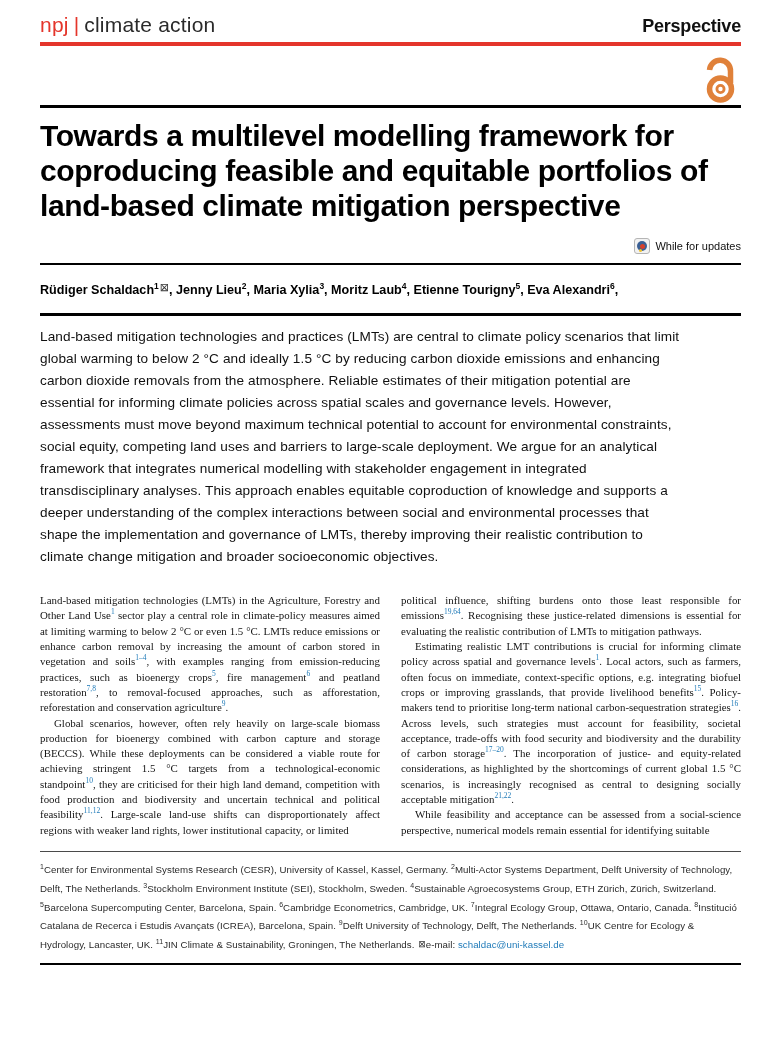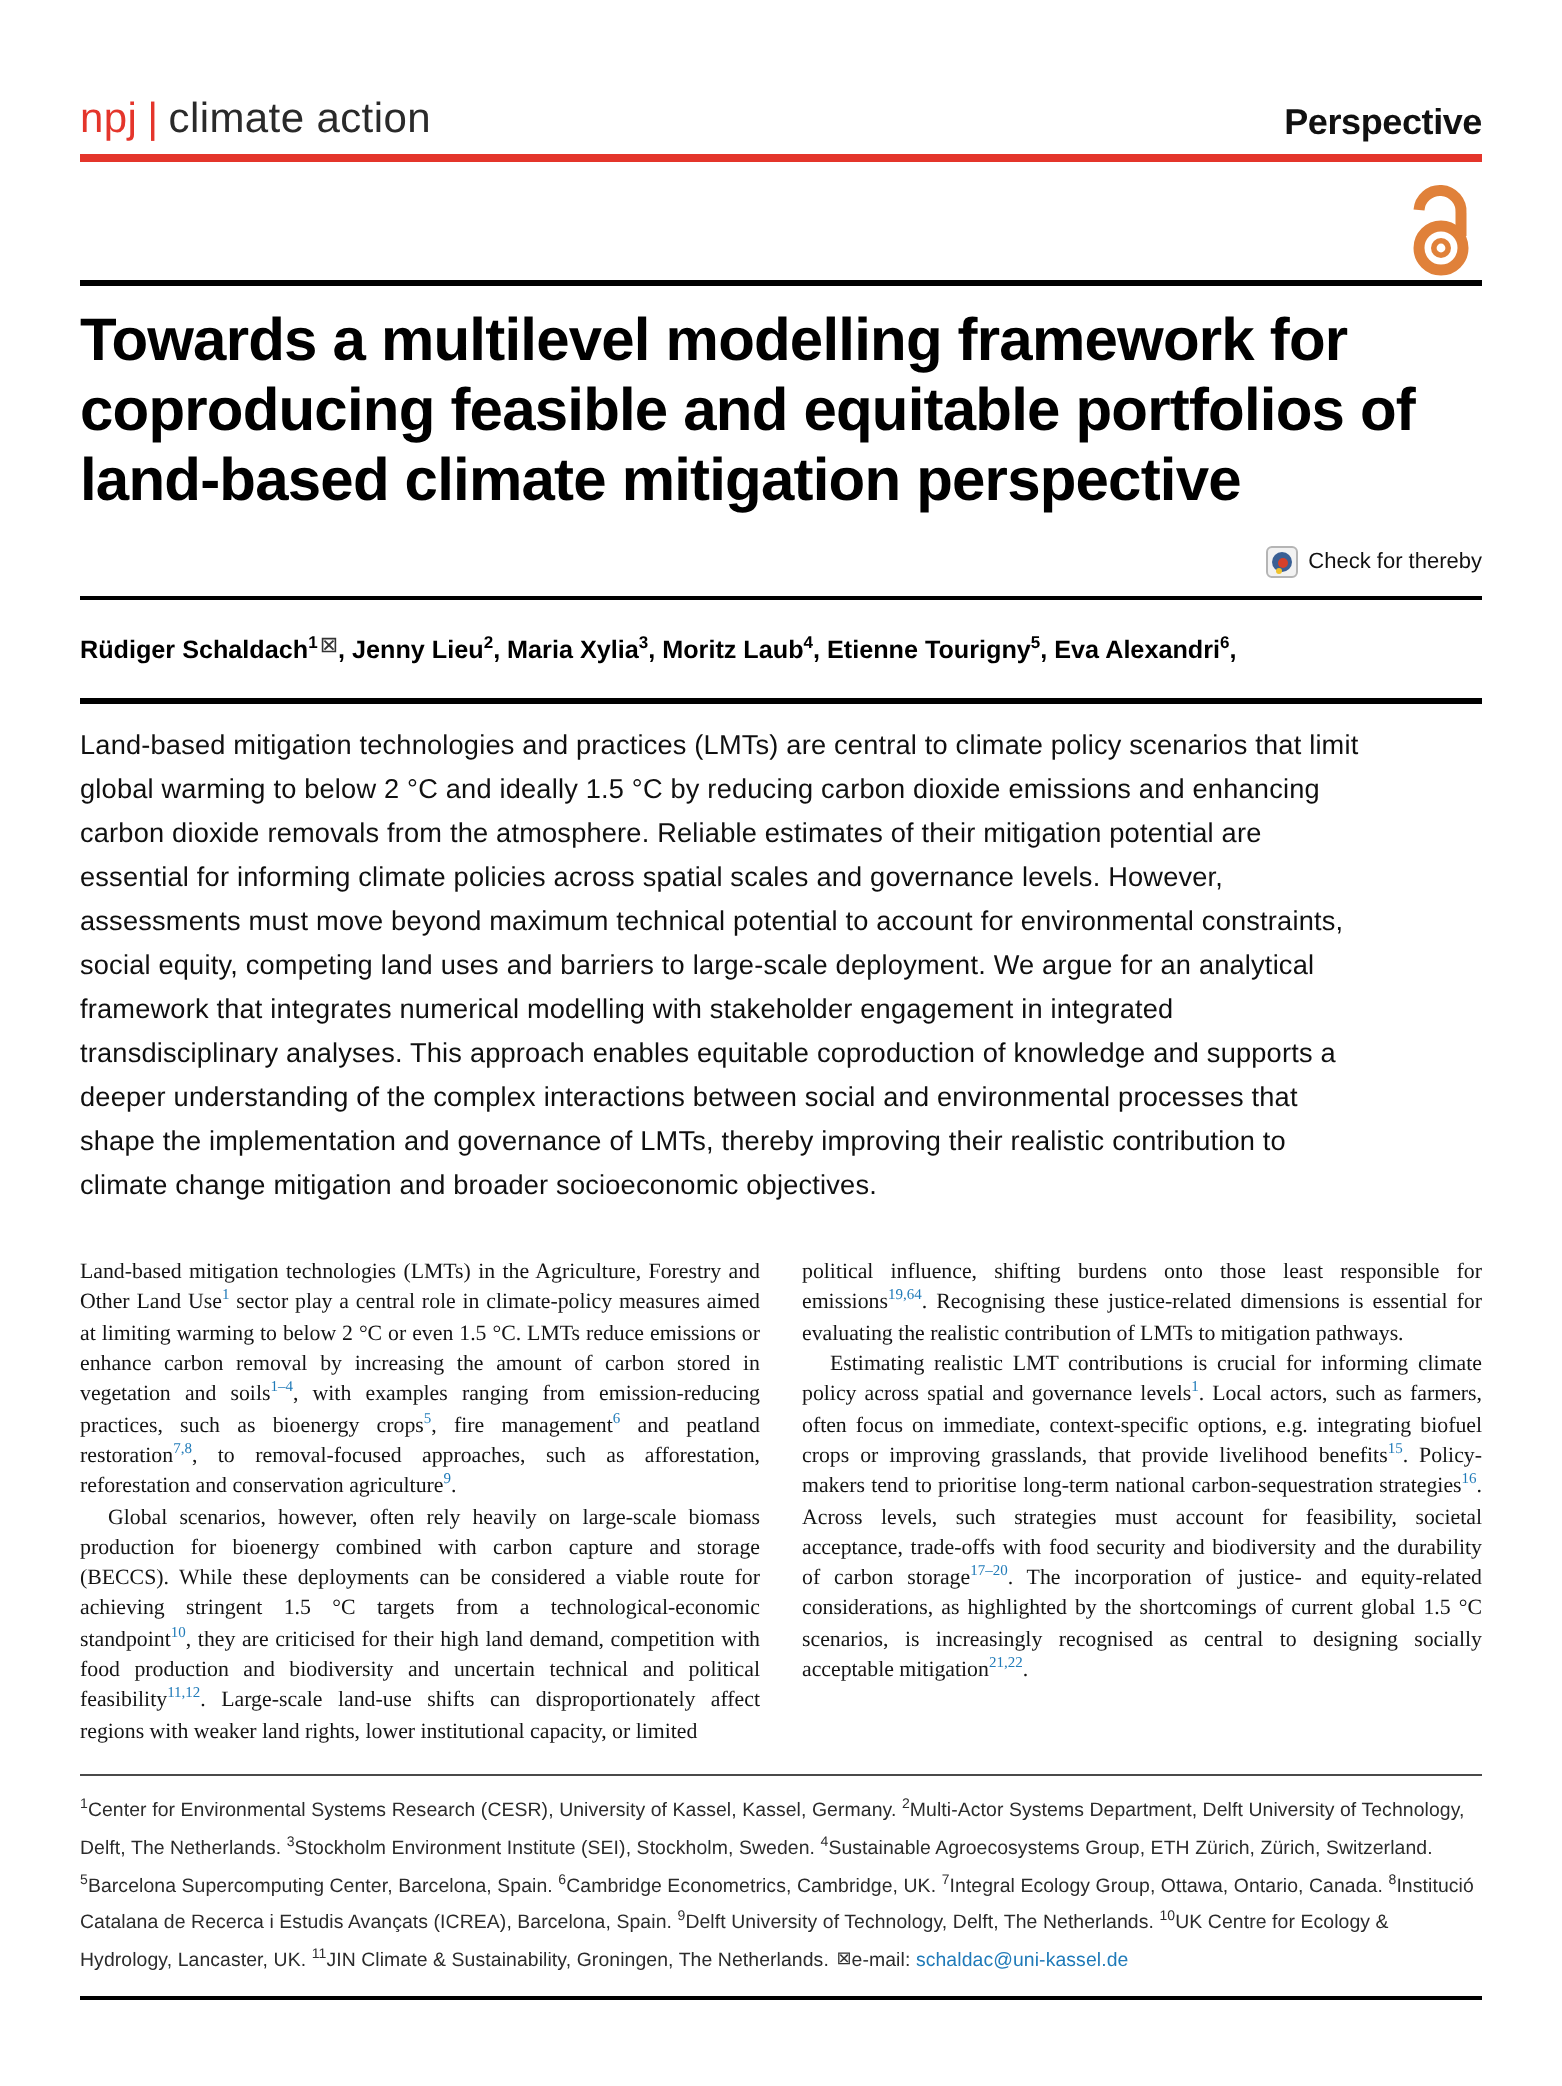--- a/index.html
+++ b/index.html
@@ -1,17 +1,17 @@
 <!DOCTYPE html>
 <html><head>
 <meta charset="utf-8">
 <style>
   html,body{margin:0;padding:0;background:#ffffff;}
   body{width:781px;height:1043px;overflow:hidden;font-family:"Liberation Sans",sans-serif;color:#000;}
-  .page{box-sizing:border-box;width:781px;height:843px;padding:13px 40px 0 40px;margin-top:35px;}
+  .page{box-sizing:border-box;width:781px;height:843px;padding:13px 40px 0 40px;}
 
   
   .masthead{display:flex;justify-content:space-between;align-items:flex-end;}
   .brand{font-size:21px;color:#2a2a2a;letter-spacing:0.2px;}
   .brand .npj{color:#e4352b;}
   .brand .bar{color:#e4352b;padding:0 5px;font-weight:300;}
   .article-type{font-size:18px;font-weight:bold;color:#111;letter-spacing:-0.2px;}
   .red-rule{height:4px;background:#e4352b;margin-top:5px;}
 
   
@@ -74,39 +74,40 @@
       <circle cx="20.5" cy="34" r="3.6" fill="none" stroke="#e0813a" stroke-width="2.8"></circle>
     </svg>
   </div>
 
   <div class="title-rule"></div>
 
   <h1 class="title">Towards a multilevel modelling framework for coproducing feasible and equitable portfolios of land-based climate mitigation perspective</h1>
 
   <div class="check-row">
     <span class="check-icon"></span>
-    <span>Check for thereby</span>
+    <span>While for updates</span>
   </div>
   <div class="rule-2"></div>
 
   <div class="authors">
     <div>Rüdiger Schaldach<sup>1</sup><span class="glyph-email">⊠</span>, Jenny Lieu<sup>2</sup>, Maria Xylia<sup>3</sup>, Moritz Laub<sup>4</sup>, Etienne Tourigny<sup>5</sup>, Eva Alexandri<sup>6</sup>,</div>
   </div>
   <div class="rule-3"></div>
 
   <div class="abstract">Land-based mitigation technologies and practices (LMTs) are central to climate policy scenarios that limit global warming to below 2 °C and ideally 1.5 °C by reducing carbon dioxide emissions and enhancing carbon dioxide removals from the atmosphere. Reliable estimates of their mitigation potential are essential for informing climate policies across spatial scales and governance levels. However, assessments must move beyond maximum technical potential to account for environmental constraints, social equity, competing land uses and barriers to large-scale deployment. We argue for an analytical framework that integrates numerical modelling with stakeholder engagement in integrated transdisciplinary analyses. This approach enables equitable coproduction of knowledge and supports a deeper understanding of the complex interactions between social and environmental processes that shape the implementation and governance of LMTs, thereby improving their realistic contribution to climate change mitigation and broader socioeconomic objectives.</div>
 
   <div class="body-cols">
     <div class="col">
       <p>Land-based mitigation technologies (LMTs) in the Agriculture, Forestry and Other Land Use<sup>1</sup> sector play a central role in climate-policy measures aimed at limiting warming to below 2 °C or even 1.5 °C. LMTs reduce emissions or enhance carbon removal by increasing the amount of carbon stored in vegetation and soils<sup>1–4</sup>, with examples ranging from emission-reducing practices, such as bioenergy crops<sup>5</sup>, fire management<sup>6</sup> and peatland restoration<sup>7,8</sup>, to removal-focused approaches, such as afforestation, reforestation and conservation agriculture<sup>9</sup>.</p>
       <p class="indent">Global scenarios, however, often rely heavily on large-scale biomass production for bioenergy combined with carbon capture and storage (BECCS). While these deployments can be considered a viable route for achieving stringent 1.5 °C targets from a technological-economic standpoint<sup>10</sup>, they are criticised for their high land demand, competition with food production and biodiversity and uncertain technical and political feasibility<sup>11,12</sup>. Large-scale land-use shifts can disproportionately affect regions with weaker land rights, lower institutional capacity, or limited</p>
     </div>
     <div class="col">
       <p>political influence, shifting burdens onto those least responsible for emissions<sup>19,64</sup>. Recognising these justice-related dimensions is essential for evaluating the realistic contribution of LMTs to mitigation pathways.</p>
       <p class="indent">Estimating realistic LMT contributions is crucial for informing climate policy across spatial and governance levels<sup>1</sup>. Local actors, such as farmers, often focus on immediate, context-specific options, e.g. integrating biofuel crops or improving grasslands, that provide livelihood benefits<sup>15</sup>. Policy-makers tend to prioritise long-term national carbon-sequestration strategies<sup>16</sup>. Across levels, such strategies must account for feasibility, societal acceptance, trade-offs with food security and biodiversity and the durability of carbon storage<sup>17–20</sup>. The incorporation of justice- and equity-related considerations, as highlighted by the shortcomings of current global 1.5 °C scenarios, is increasingly recognised as central to designing socially acceptable mitigation<sup>21,22</sup>.</p>
+      <p class="indent">While feasibility and acceptance can be assessed from a social-science perspective, numerical models remain essential for identifying suitable</p>
     </div>
   </div>
 
   <div class="foot-rule"></div>
   <div class="footnotes"><sup>1</sup>Center for Environmental Systems Research (CESR), University of Kassel, Kassel, Germany. <sup>2</sup>Multi-Actor Systems Department, Delft University of Technology, Delft, The Netherlands. <sup>3</sup>Stockholm Environment Institute (SEI), Stockholm, Sweden. <sup>4</sup>Sustainable Agroecosystems Group, ETH Zürich, Zürich, Switzerland. <sup>5</sup>Barcelona Supercomputing Center, Barcelona, Spain. <sup>6</sup>Cambridge Econometrics, Cambridge, UK. <sup>7</sup>Integral Ecology Group, Ottawa,  Ontario, Canada. <sup>8</sup>Institució Catalana de Recerca i Estudis Avançats (ICREA), Barcelona, Spain. <sup>9</sup>Delft University of Technology, Delft, The Netherlands. <sup>10</sup>UK Centre for Ecology &amp; Hydrology, Lancaster, UK. <sup>11</sup>JIN Climate &amp; Sustainability, Groningen, The Netherlands. <span class="glyph-email">⊠</span>e-mail: <span class="link">schaldac@uni-kassel.de</span></div>
 
   <div class="footer-rule"></div>
 
 </div>
 

